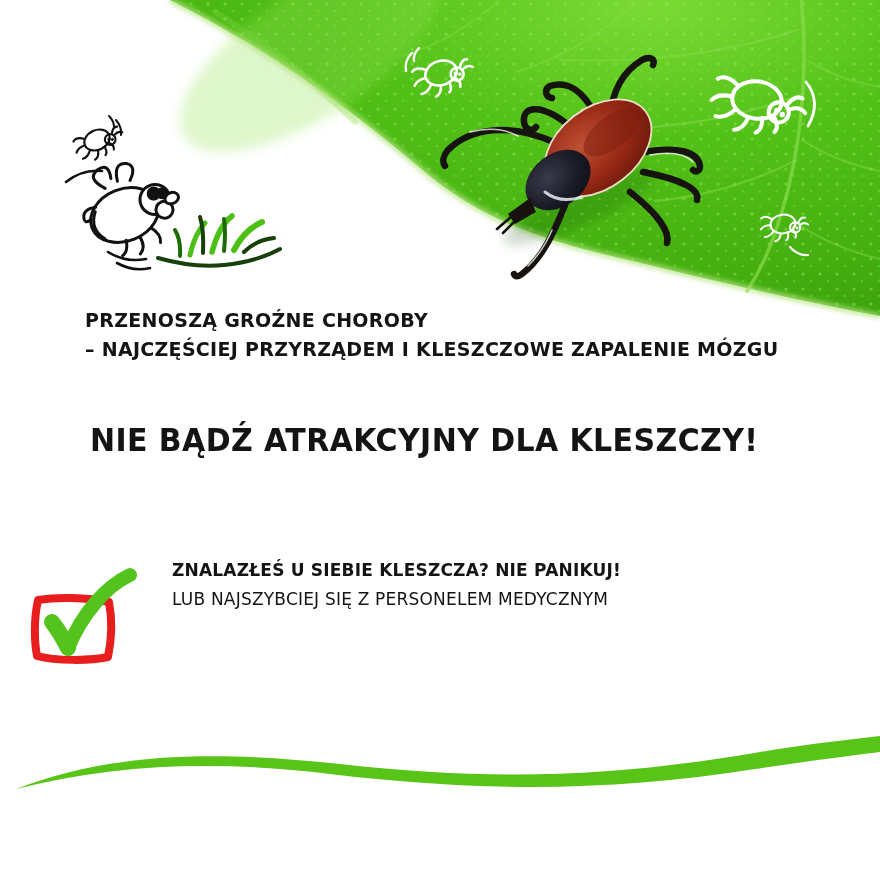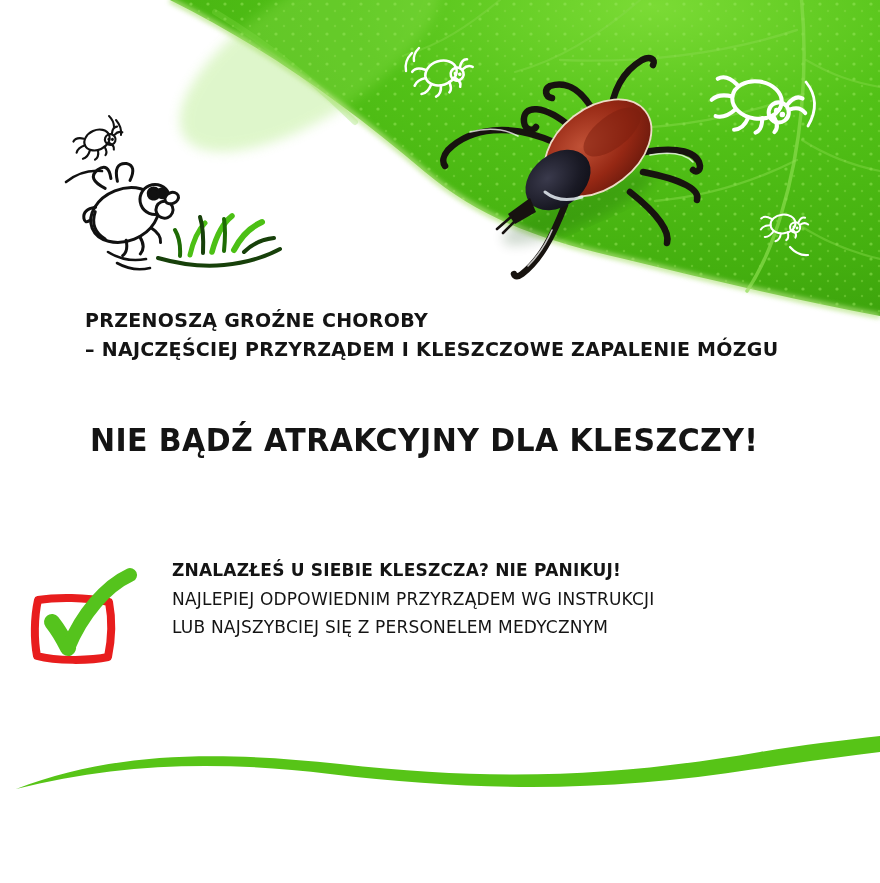--- a/index.html
+++ b/index.html
@@ -185,17 +185,16 @@
 
   <div class="txt intro">
     <div>PRZENOSZĄ GROŹNE CHOROBY</div>
     <div>– NAJCZĘŚCIEJ PRZYRZĄDEM I KLESZCZOWE ZAPALENIE MÓZGU</div>
   </div>
 
   <div class="txt headline">NIE BĄDŹ ATRAKCYJNY DLA KLESZCZY!</div>
 
   <div class="txt advice">
     <div class="t">ZNALAZŁEŚ U SIEBIE KLESZCZA? NIE PANIKUJ!</div>
-    <div>NAJLEPIEJ ODPOWIEDNIM PRZYRZĄDEM WG INSTRUKCJI</div>
     <div>LUB NAJSZYBCIEJ SIĘ Z PERSONELEM MEDYCZNYM</div>
   </div>
 
 </div>
 
 </body></html>

